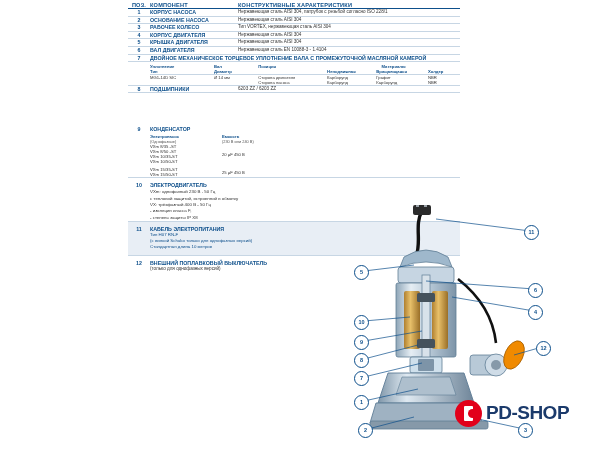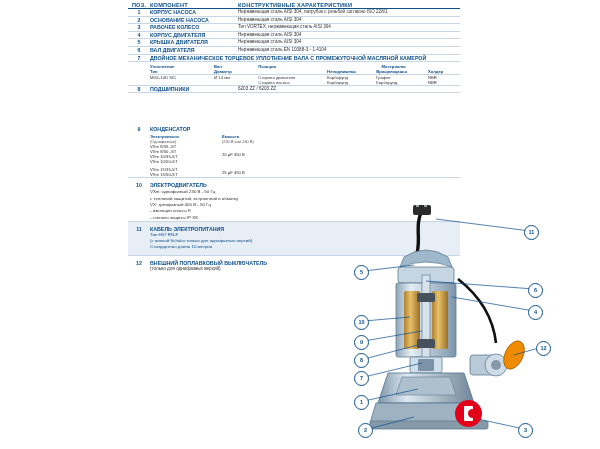--- a/index.html
+++ b/index.html
@@ -480,15 +480,16 @@
     <div class="callout" style="left:36px;top:148px;">8</div>
     <div class="callout" style="left:36px;top:166px;">7</div>
     <div class="callout" style="left:218px;top:136px;">12</div>
     <div class="callout" style="left:36px;top:190px;">1</div>
     <div class="callout" style="left:40px;top:218px;">2</div>
     <div class="callout" style="left:200px;top:218px;">3</div>
   </div>
 
   <div class="logo">
     <div class="logo-mark"></div>
+    <div class="logo-text">PD-SHOP</div>
   </div>
 
 </div>
 
 </body></html>

